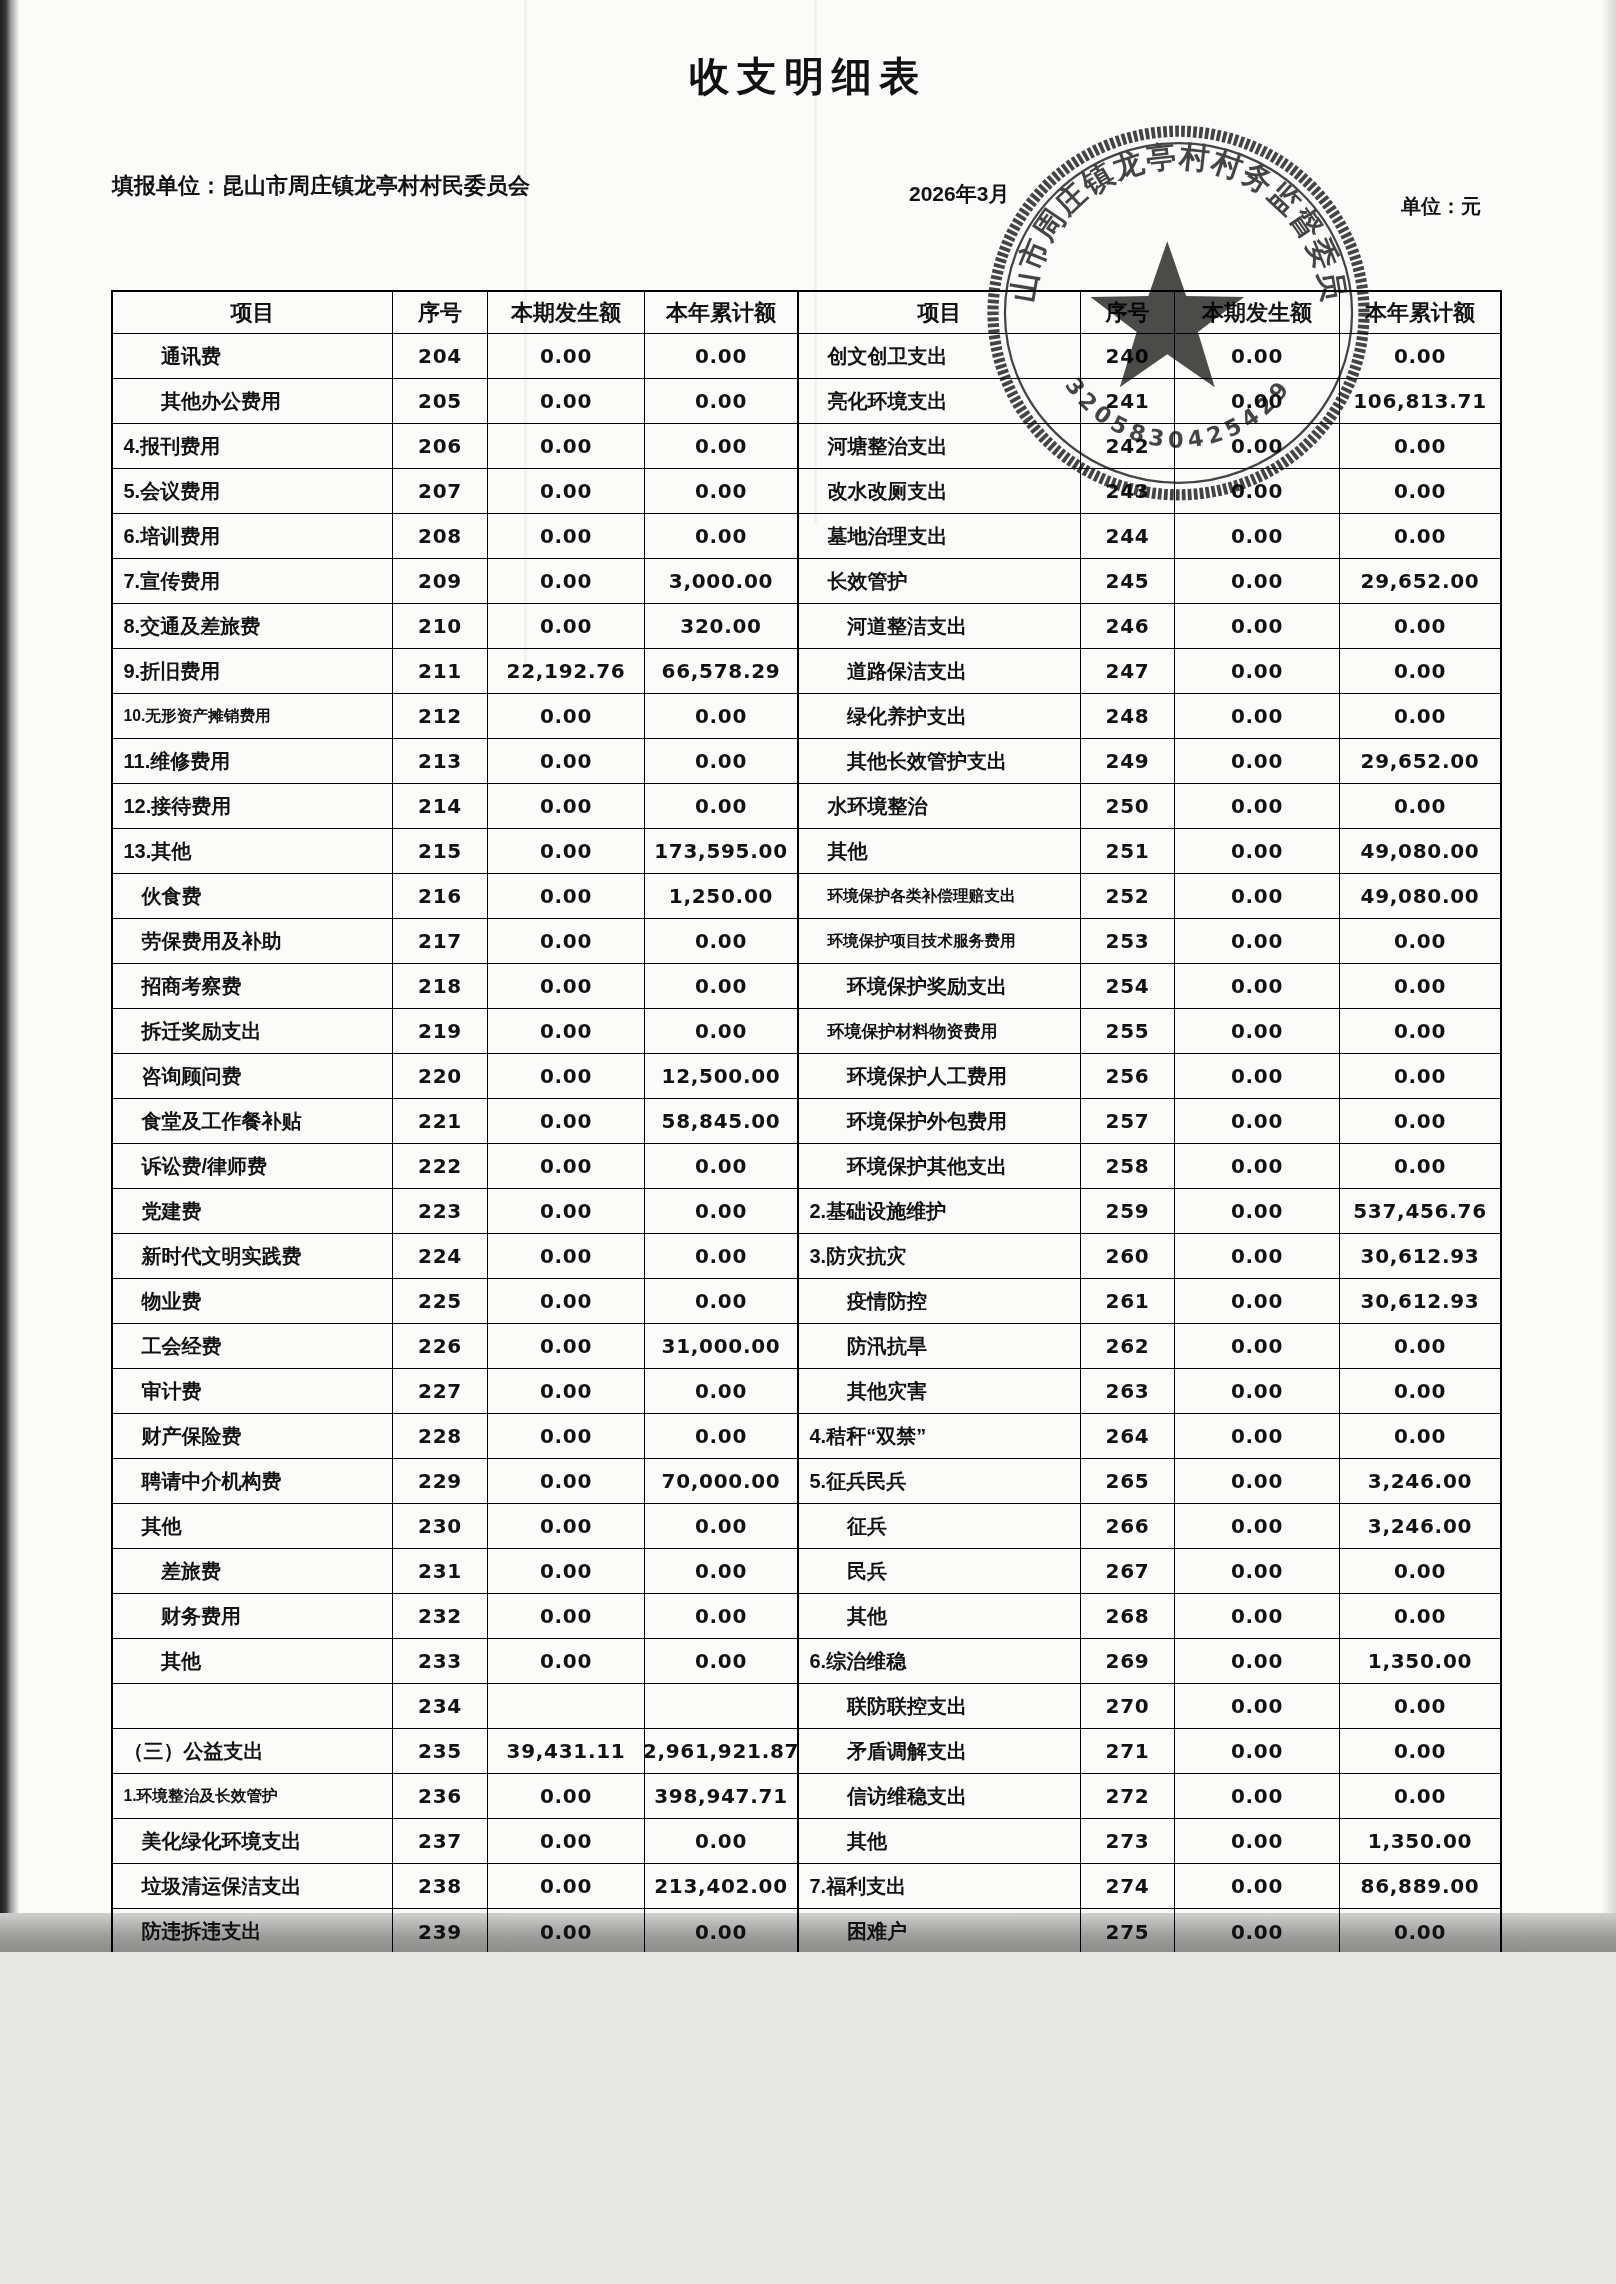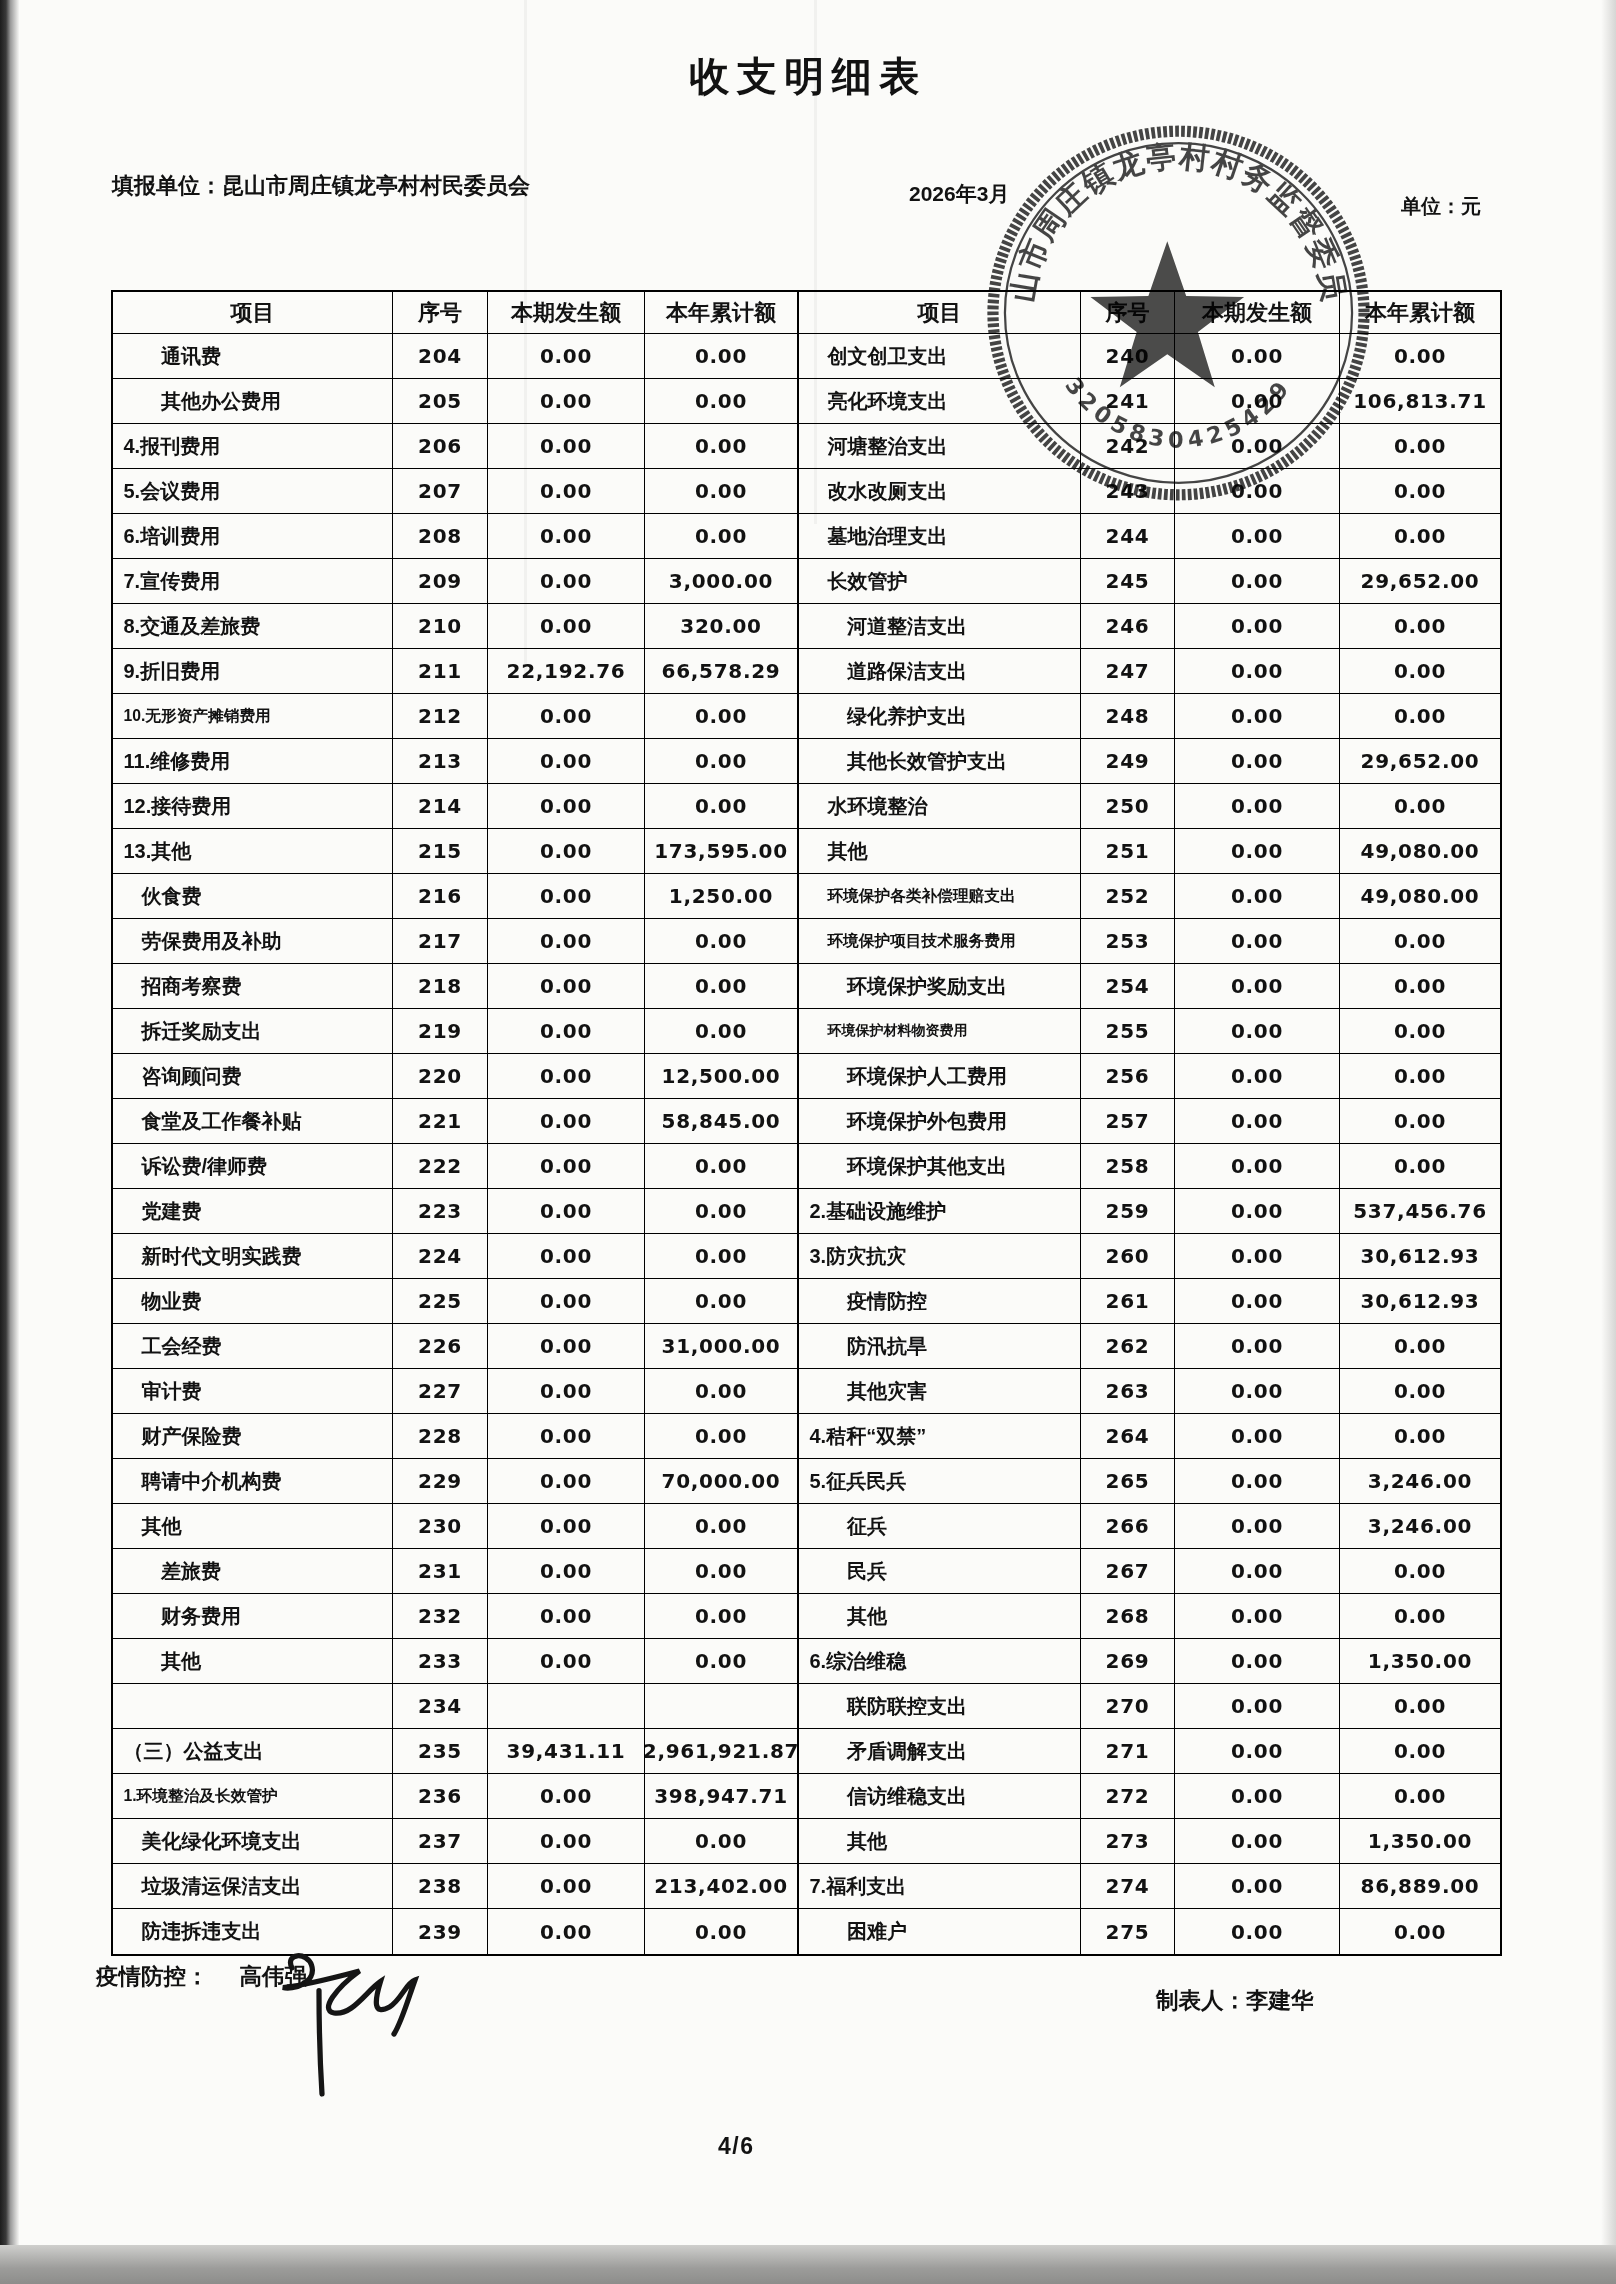--- a/index.html
+++ b/index.html
@@ -1,16 +1,16 @@
 <!DOCTYPE html>
 <html style="font-size:12px"><head>
 <meta charset="utf-8">
 <style>
   html,body{margin:0;padding:0;background:#e8e8e6;}
-  .page{position:relative;width:1616px;height:2284px;background:#fbfbf9;overflow:hidden;
+  .page{position:relative;width:1616px;height:1952px;background:#fbfbf9;overflow:hidden;
         font-family:"Liberation Sans","DejaVu Sans",sans-serif;color:#121212;}
   
   .edge-left{position:absolute;left:0;top:0;bottom:0;width:19.5px;
       background:linear-gradient(to right,#1c1c1c 0,#3a3a3a 6px,#9a9a9a 10.5px,rgba(0,0,0,0) 19.5px);}
   .edge-bottom{position:absolute;left:0;right:0;bottom:0;height:39px;
       background:linear-gradient(to bottom,#cfcfcd 0,#9c9c9a 60%,#8d8d8b 100%);}
   .edge-right{position:absolute;right:0;top:0;bottom:0;width:15px;
       background:linear-gradient(to left,#d6d6d4,rgba(0,0,0,0));}
   .streak{position:absolute;top:0;width:3px;background:rgba(60,60,60,.05);}
   
@@ -26,21 +26,21 @@
   .half.right{grid-template-columns:282px 94px 165px 160px;}
   .cell{display:flex;align-items:center;border-right:1.5px solid #000;border-bottom:1.5px solid #000;
         font-weight:700;overflow:hidden;white-space:nowrap;}
   .half.left .cell.c3{border-right:2.2px solid #000;}
   .half.right .cell.c3{border-right:none;}
   .half .cell:nth-last-child(-n+4){border-bottom:none;}
   .cell.head{justify-content:center;font-size:22px;}
   .cell.serial,.cell.amount{justify-content:center;font-size:20px;letter-spacing:0.7px;
         font-family:"DejaVu Sans","Liberation Sans",sans-serif;}
   .cell.item{font-size:20px;}
-  .cell.item.sz24{font-size:14px;}
+  .cell.item.sz24{font-size:17px;}
   .cell.item.sz21{font-size:15.7px;}
   .ind0{padding-left:10.5px;}.ind1{padding-left:28.4px;}.ind2{padding-left:48px;}
   
   .footer-left{position:absolute;left:96px;top:1961px;font-size:22.5px;font-weight:700;}
   .footer-left .name{margin-left:31px;}
   .footer-right{position:absolute;left:1156px;top:1985px;font-size:22.5px;font-weight:700;text-align:right;}
   .page-num{position:absolute;left:718px;top:2133px;width:180px;text-align:left;
             font-size:23px;font-weight:700;letter-spacing:1.5px;}
   .sig{position:absolute;left:247px;top:1938px;}
   .stamp{position:absolute;left:980px;top:120px;opacity:.82;mix-blend-mode:multiply;}

